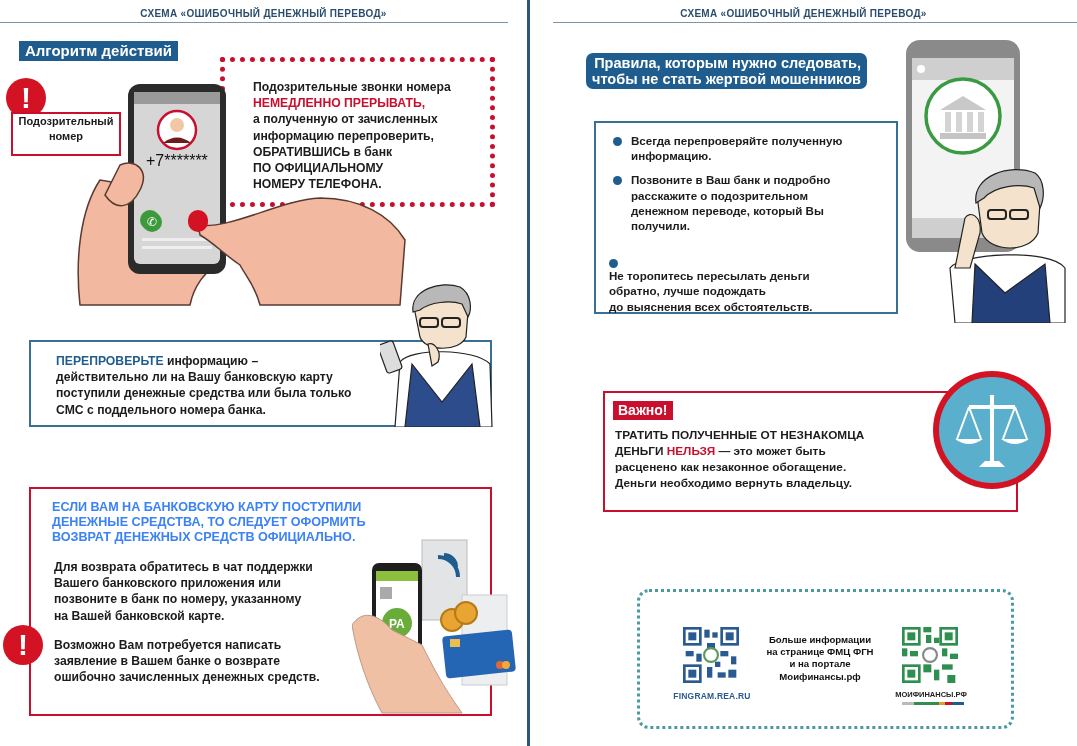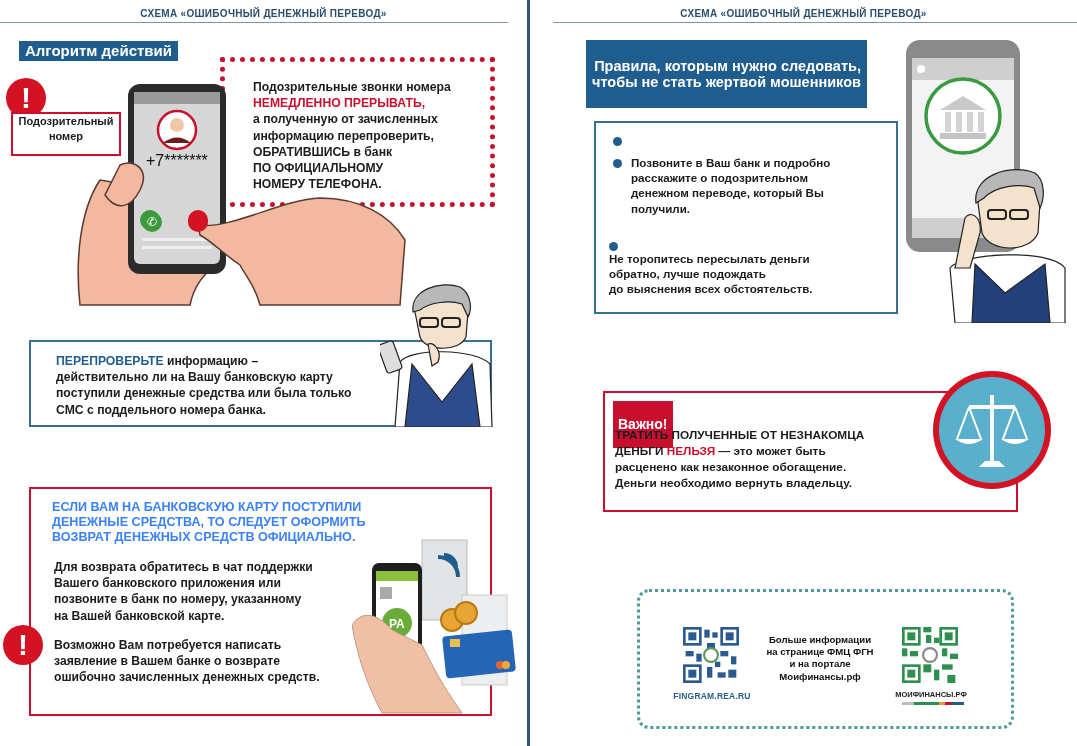--- a/index.html
+++ b/index.html
@@ -126,29 +126,33 @@
   <circle cx="148" cy="130" r="4" fill="#e0663a"></circle>
   <circle cx="154" cy="130" r="4" fill="#f2a93a"></circle>
   <path d="M0 90 C10 75 25 78 40 95 L70 110 C80 130 90 150 110 178 L30 178 C15 150 5 120 0 90 Z" fill="#f0c0a4" stroke="#b98"></path>
 </svg>
 
 <div class="divider"></div>
 
 <div class="page-header" style="left:530px; width:547px;">СХЕМА «ОШИБОЧНЫЙ ДЕНЕЖНЫЙ ПЕРЕВОД»</div>
 <div class="header-rule" style="left:553px; width:524px;"></div>
 
-<div class="title-label" style="left:586px; top:40px; font-size:14.5px; line-height:16px; padding:18px 6px;">
+<div class="title-label" style="left:586px; top:53px; font-size:14.5px; line-height:16px; padding:2px 6px;border-radius:7px;">
   <div>Правила, которым нужно следовать,</div>
   <div>чтобы не стать жертвой мошенников</div>
 </div>
 
 <div class="blue-box" style="left:594px; top:121px; width:304px; height:193px;"></div>
 <div class="abs txt" style="left:613px; top:133px; width:270px; font-size:11.6px; line-height:15.2px;">
   <div class="bullet">
     <span class="dot"></span>
+    <div>
+      <div>Всегда перепроверяйте полученную</div>
+      <div>информацию.</div>
+    </div>
   </div>
   <div class="bullet">
     <span class="dot"></span>
     <div>
       <div>Позвоните в Ваш банк и подробно</div>
       <div>расскажите о подозрительном</div>
       <div>денежном переводе, который Вы</div>
       <div>получили.</div>
     </div>
   </div>
@@ -178,21 +182,21 @@
   <path d="M78 165 C78 130 140 125 140 165 L138 195 C130 215 90 215 82 195 Z" fill="#f4e2cc" stroke="#222" stroke-width="1.2"></path>
   <path d="M76 165 C72 138 110 125 135 135 C145 142 145 160 140 170 L134 150 C120 145 95 148 84 160 Z" fill="#b8b8b8" stroke="#222" stroke-width="1.2"></path>
   <rect x="88" y="172" width="18" height="9" rx="3" fill="none" stroke="#222" stroke-width="2"></rect>
   <rect x="110" y="172" width="18" height="9" rx="3" fill="none" stroke="#222" stroke-width="2"></rect>
   <path d="M50 230 C60 215 150 210 165 230 L165 285 L55 285 Z" fill="#fff" stroke="#222" stroke-width="1.2"></path>
   <path d="M75 226 L105 255 L145 226 L150 285 L72 285 Z" fill="#23407a" stroke="#222" stroke-width="1.2"></path>
   <path d="M65 180 C70 172 82 178 80 195 L70 230 L55 230 Z" fill="#f4e2cc" stroke="#222" stroke-width="1.2"></path>
 </svg>
 
 <div class="red-box" style="left:603px; top:391px; width:415px; height:121px;"></div>
-<div class="abs" style="left:613px; top:401px; background:#c8102e; color:#fff; font-weight:bold; font-size:14px; padding:15px 5px; line-height:17px;">Важно!</div>
+<div class="abs" style="left:613px; top:401px; background:#c8102e; color:#fff; font-weight:bold; font-size:14px; padding:1px 5px; line-height:17px;">Важно!</div>
 <div class="abs txt" style="left:615px; top:427px; width:300px; font-size:11.8px; line-height:16px;">
   <div>ТРАТИТЬ ПОЛУЧЕННЫЕ ОТ НЕЗНАКОМЦА</div>
   <div><span>ДЕНЬГИ </span><span class="red">НЕЛЬЗЯ</span><span> — это может быть</span></div>
   <div>расценено как незаконное обогащение.</div>
   <div>Деньги необходимо вернуть владельцу.</div>
 </div>
 <div class="abs" style="left:933px; top:371px; width:118px; height:118px; border-radius:50%; background:#d31224; padding:6px;">
   <svg width="106" height="106" viewBox="0 0 106 106">
     <circle cx="53" cy="53" r="53" fill="#5ab0cc"></circle>
     <path d="M53 18 L53 86 M30 30 L76 30" stroke="#fff" stroke-width="4"></path>

